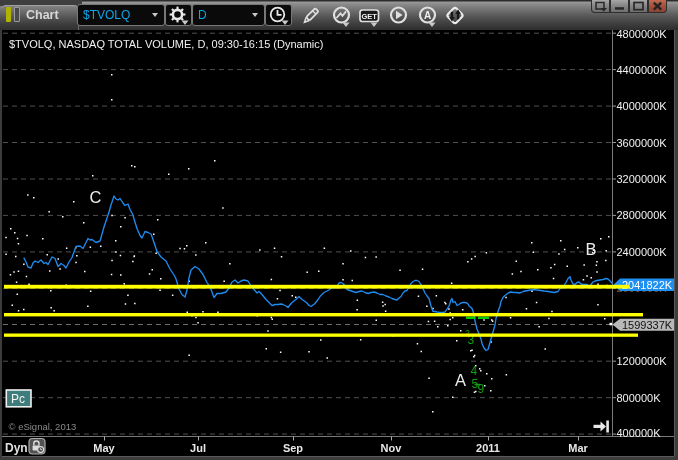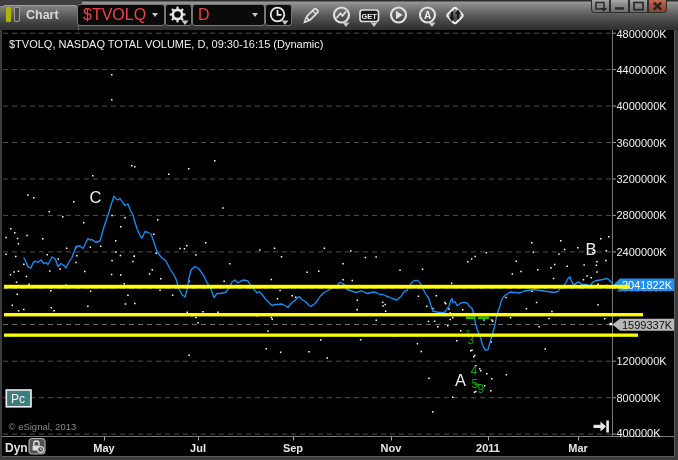--- a/index.html
+++ b/index.html
@@ -1,20 +1,20 @@
 <!DOCTYPE html>
 <html><head><meta charset="utf-8"><style>
 html,body{margin:0;padding:0;background:#3c3c3c;width:678px;height:460px;overflow:hidden;font-family:"Liberation Sans",sans-serif;}
 #win{position:absolute;left:0;top:0;width:658px;height:460px;}
 #tbar{position:absolute;left:0;top:0;width:678px;height:30px;background:linear-gradient(180deg,#2c2c2c 0px,#2d2d2d 1px,#9a9a9a 2px,#8c8c8c 4px,#757575 9px,#5c5c5c 15px,#474747 21px,#383838 26px,#2e2e2e 30px);}
 #tabmask{position:absolute;left:0;top:0;width:82px;height:6px;background:#3e3e3e;}
 #tab{position:absolute;left:1px;top:5px;width:77px;height:25px;border-radius:5px 5px 0 0;background:linear-gradient(180deg,#828282 0px,#6a6a6a 6px,#4f4f4f 13px,#3a3a3a 19px,#2f2f2f 25px);border-top:1px solid #a0a0a0;border-right:1px solid #6a6a6a;}
 .vbar{position:absolute;top:7px;width:5px;height:15px;border-radius:1px;}
 #chartTxt{position:absolute;left:26px;top:7.5px;color:#d8d8d8;font-size:12.5px;font-weight:bold;}
-.dd{position:absolute;top:4px;height:20px;background:#0a0a0a;border:1px solid #777;border-radius:3px;color:#ef4444;font-size:16px;line-height:20px;}
+.dd{position:absolute;top:4px;height:20px;background:#0a0a0a;border:1px solid #777;border-radius:3px;color:#0ea5e9;font-size:12px;line-height:20px;}
 .ddarrow{position:absolute;width:0;height:0;border-left:3.5px solid transparent;border-right:3.5px solid transparent;border-top:4.5px solid #c8c8c8;}
 .winbtn{position:absolute;top:0px;width:17px;height:12px;border:1px solid #2e2e2e;border-top:none;border-radius:0;background:linear-gradient(180deg,#a8a8a8,#8a8a8a 40%,#6e6e6e);}
 #closebtn{background:linear-gradient(180deg,#bf6a51,#a34e39 55%,#8c4334);border-radius:0 0 4px 0;}
 svg{position:absolute;left:0;top:0;}
 .gl{stroke:#505050;stroke-width:1;stroke-dasharray:5 4;}
 .ax{fill:#f2f2f2;font-size:11px;font-family:"Liberation Sans",sans-serif;}
 .mx{fill:#e8e8e8;font-size:11px;font-weight:bold;font-family:"Liberation Sans",sans-serif;}
 .wl{fill:#ececec;font-size:16.5px;font-family:"Liberation Sans",sans-serif;}
 .gn{fill:#12a012;font-family:"Liberation Sans",sans-serif;}
 </style></head><body>

